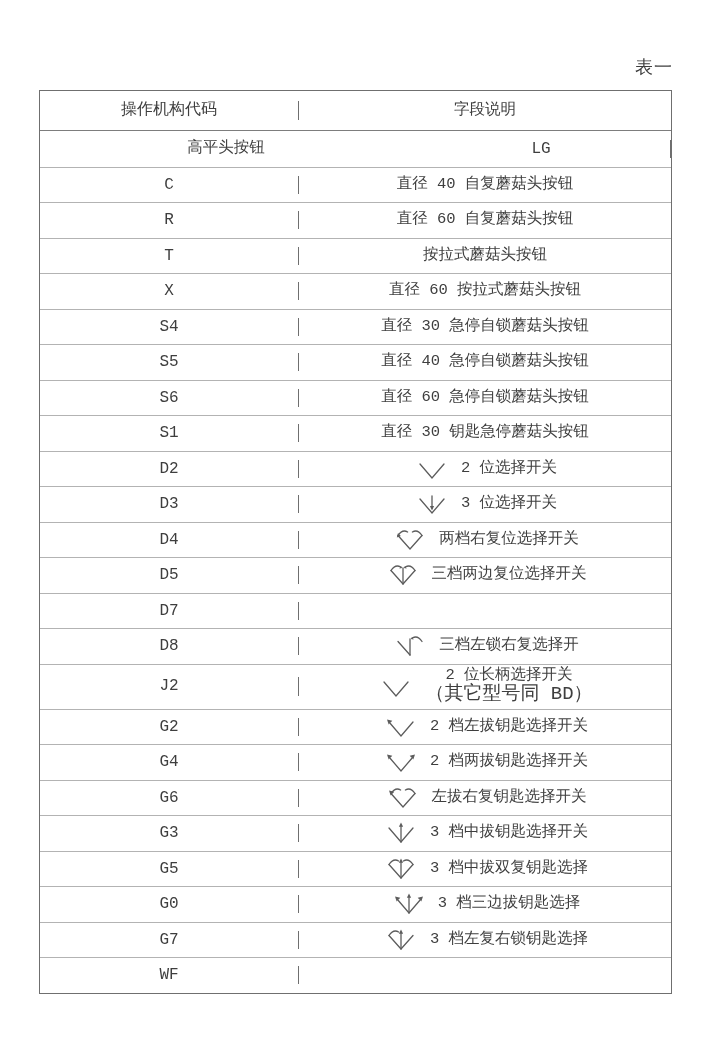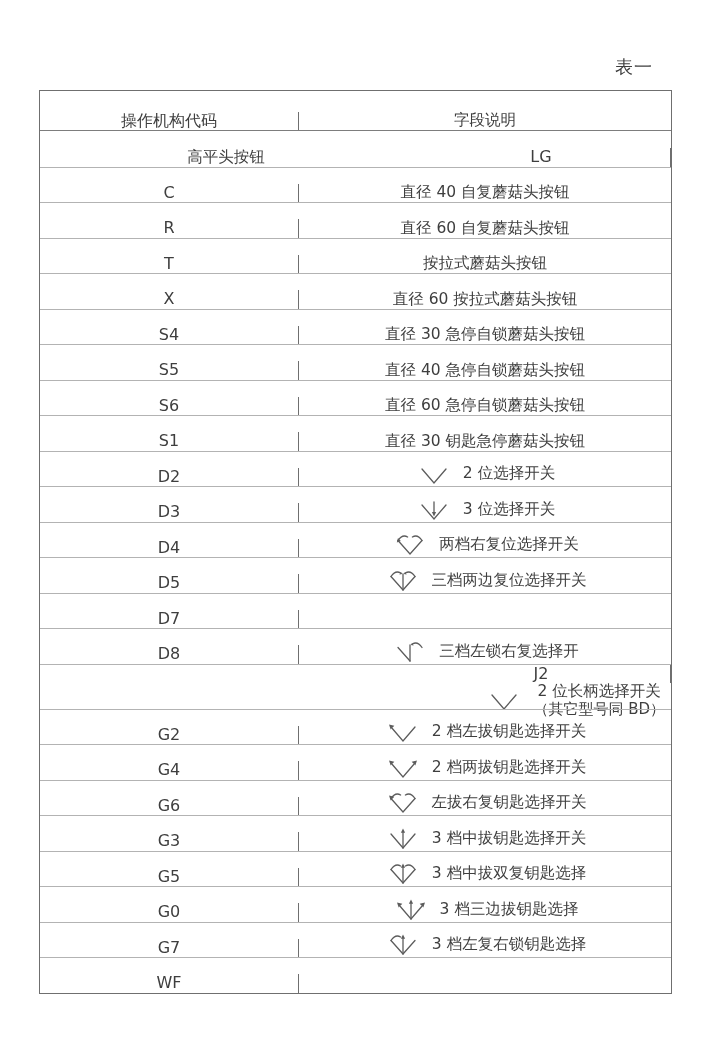--- a/index.html
+++ b/index.html
@@ -3,59 +3,60 @@
 <meta charset="utf-8">
 <style>
   html,body{margin:0;padding:0;}
   body{
     width:709px;height:1064px;background:#ffffff;position:relative;
     font-family:"DejaVu Sans","Liberation Sans",sans-serif;
     --border-outer:#6f6f6f; --border-row:#b3b3b3; --text:#3e3e3e; --sym:#5c5c5c;
     color:var(--text);
   }
   .sheet-label{
-    position:absolute; top:55px; right:56px;
+    position:absolute; top:55px; right:36px;
     font-size:18px; letter-spacing:1px;
   }
   .tbl{
     position:absolute; left:39px; top:90px; width:633px;
     border:1px solid var(--border-outer);
     box-sizing:border-box;
     display:flex; flex-direction:column;
     background:#fff;
   }
   .tr{
     display:flex; height:35.5px; box-sizing:border-box;
     border-top:1px solid var(--border-row);
-    align-items:flex-end;
+    align-items:center;
+    font-family:Liberation Mono, monospace;
   }
   .tr.head{
     height:40px; border-top:none; border-bottom:1px solid #7d7d7d;
     font-size:17.5px;
   }
   .tr.head + .tr{border-top:none;}
-  .tr.tall{height:45px;flex-direction:column;}
+  .tr.tall{height:45px;}
   .td{
     display:flex; align-items:center; justify-content:center;
     box-sizing:border-box; text-align:center; line-height:1.15;
   }
   .td.code{
     width:259px; min-width:259px;
     border-right:1px solid var(--border-outer);
     font-size:16px;
   }
   .td.desc{
     flex:1; font-size:15.5px; padding:0 6px;
   }
   .sym{
     width:38px; height:24px; margin-right:10px; flex:0 0 auto;
     color:var(--sym); display:block;
   }
   .desc-lines{display:flex; flex-direction:column; justify-content:center;}
-  .desc-lines .l2{font-size:15px;}
+  .desc-lines .l2{font-size:19px;}
 </style>
 </head>
 <body style="--border-outer: #6f6f6f; --border-row: #b3b3b3; --sym: #5c5c5c; color: rgb(62, 62, 62);">
 
 <div class="sheet-label">表一</div>
 
 <div class="tbl">
   <div class="tr head">
     <div class="td code">操作机构代码</div>
     <div class="td desc">字段说明</div>

